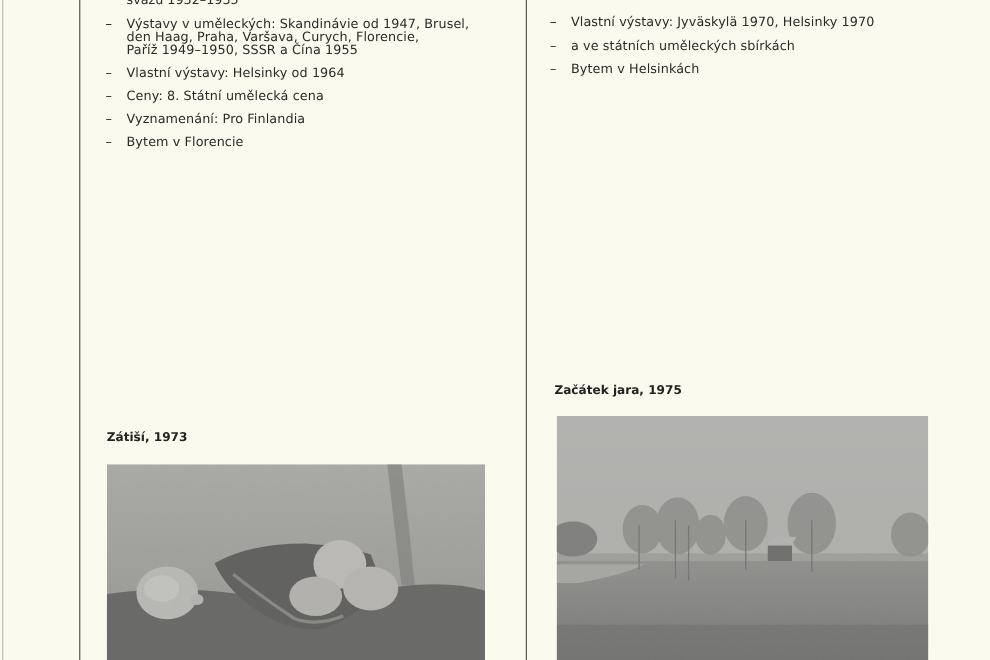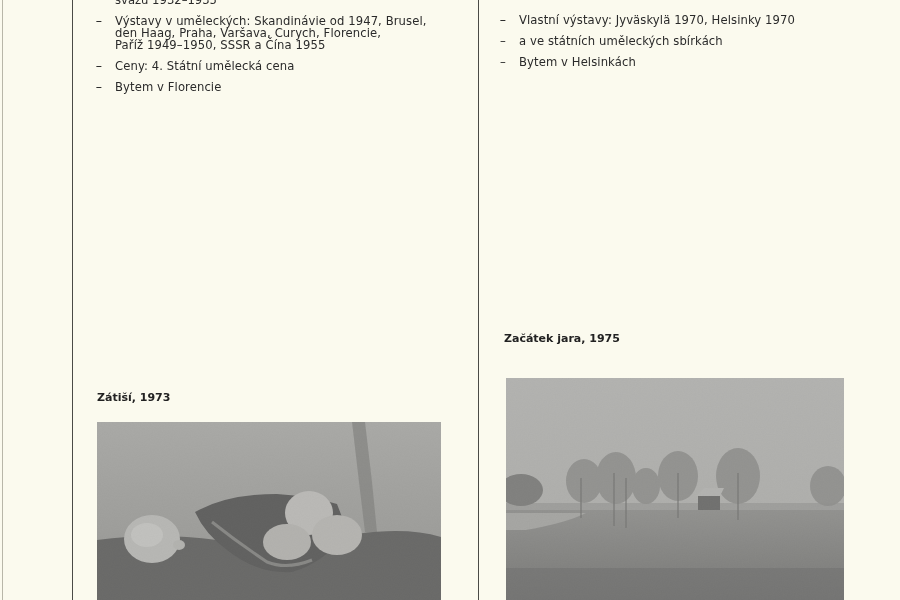--- a/index.html
+++ b/index.html
@@ -51,27 +51,29 @@
       <span class="dash">–</span>
     </li>
     <li>
       <span class="dash">–</span>
       <div>Výstavy v uměleckých: Skandinávie od 1947, Brusel,</div>
       <div>den Haag, Praha, Varšava, Curych, Florencie,</div>
       <div>Paříž 1949–1950, SSSR a Čína 1955</div>
     </li>
     <li>
       <span class="dash">–</span>
+      <span>Vlastní výstavy: Helsinky od 1964</span>
     </li>
     <li>
       <span class="dash">–</span>
-      <span>Ceny: 4. Státní umělecká cena</span>
+      <span>Ceny: 8. Státní umělecká cena</span>
     </li>
     <li>
       <span class="dash">–</span>
+      <span>Vyznamenání: Pro Finlandia</span>
     </li>
     <li>
       <span class="dash">–</span>
       <span>Bytem v Florencie</span>
     </li>
   </ul>
 </div>
 
 <div class="caption" style="left:97px;top:391px;">Zátiší, 1973</div>
 
@@ -120,21 +122,21 @@
       <span class="dash">–</span>
       <div>a ve státních uměleckých sbírkách</div>
     </li>
     <li>
       <span class="dash">–</span>
       <span>Bytem v Helsinkách</span>
     </li>
   </ul>
 </div>
 
-<div class="caption" style="left:504px;top:332px;">Začátek jara, 1975</div>
+<div class="caption" style="left:504px;top:348px;">Začátek jara, 1975</div>
 
 <div class="painting" style="left:506px;top:378px;width:338px;height:222px;">
   <svg width="338" height="222" viewBox="0 0 338 222">
     <defs>
       <linearGradient id="sky" x1="0" y1="0" x2="0" y2="1">
         <stop offset="0" stop-color="#cfcfca"></stop>
         <stop offset="1" stop-color="#c3c3bd"></stop>
       </linearGradient>
       <linearGradient id="field" x1="0" y1="0" x2="0" y2="1">
         <stop offset="0" stop-color="#8e8e89"></stop>

